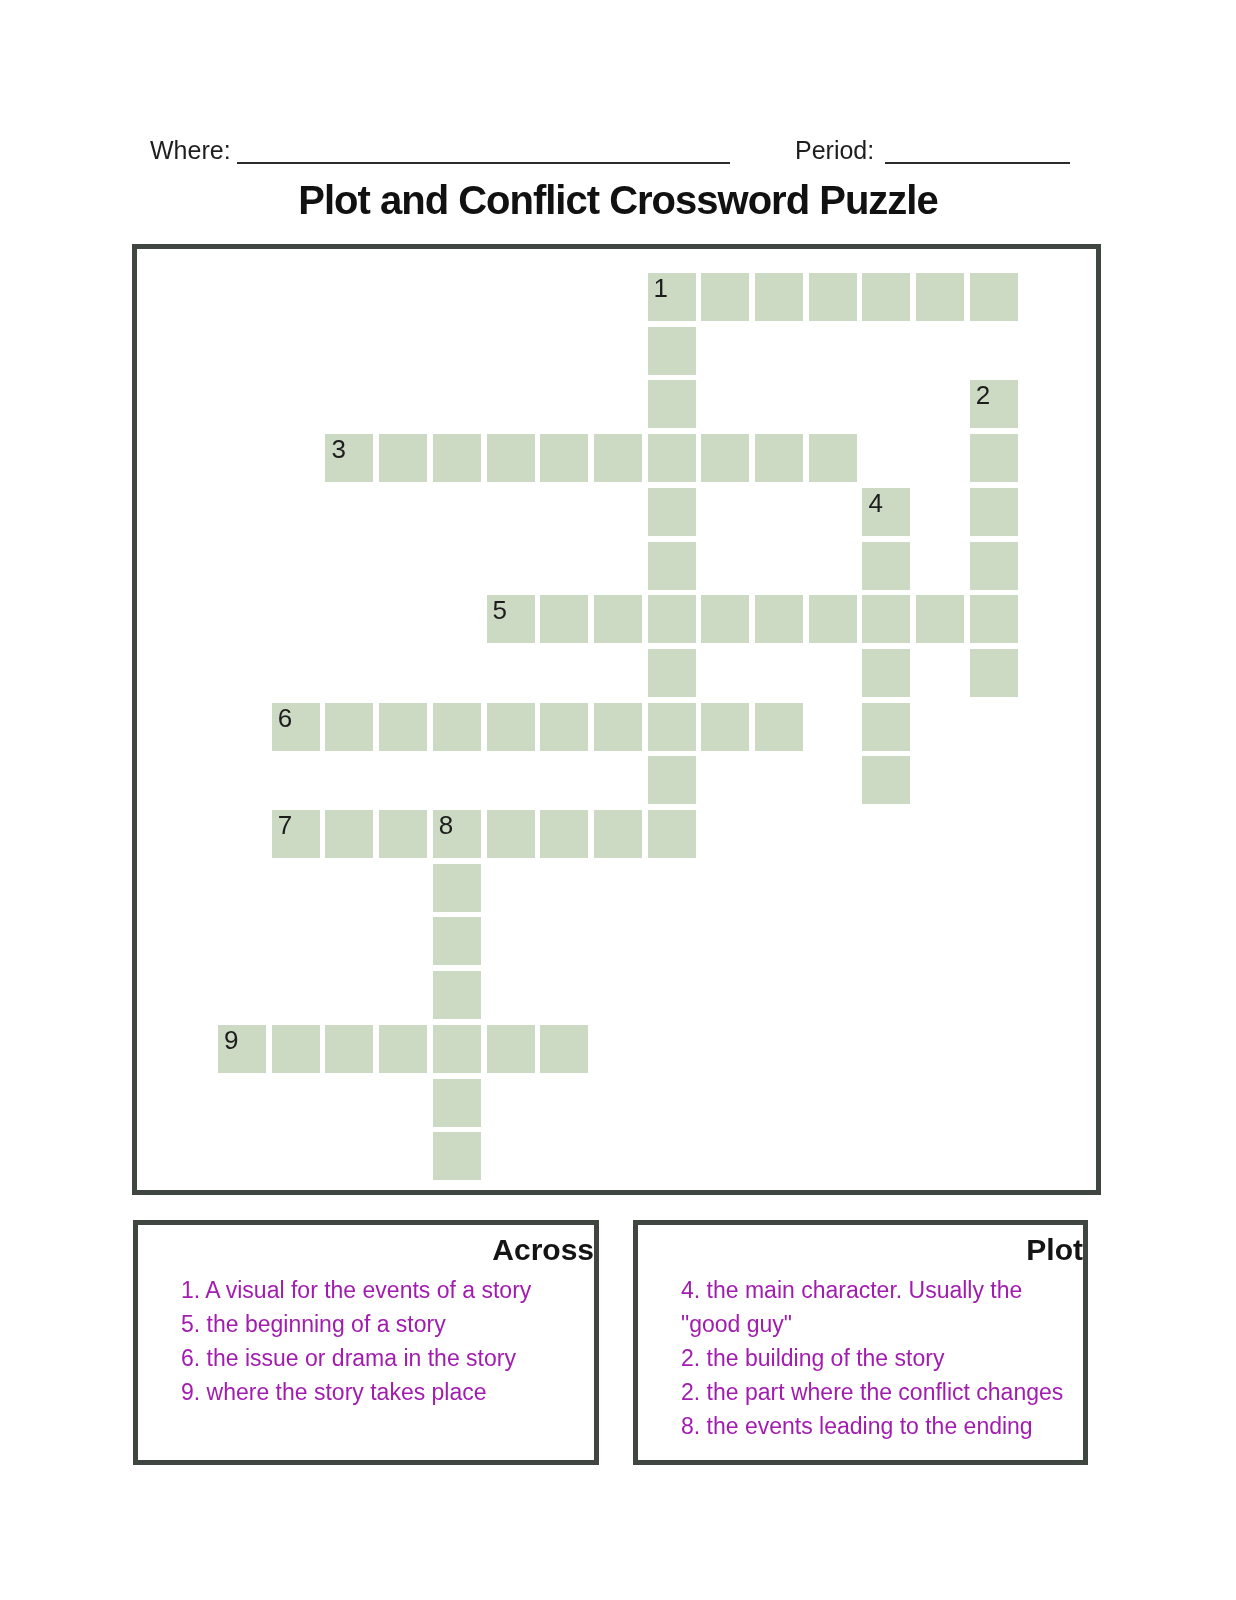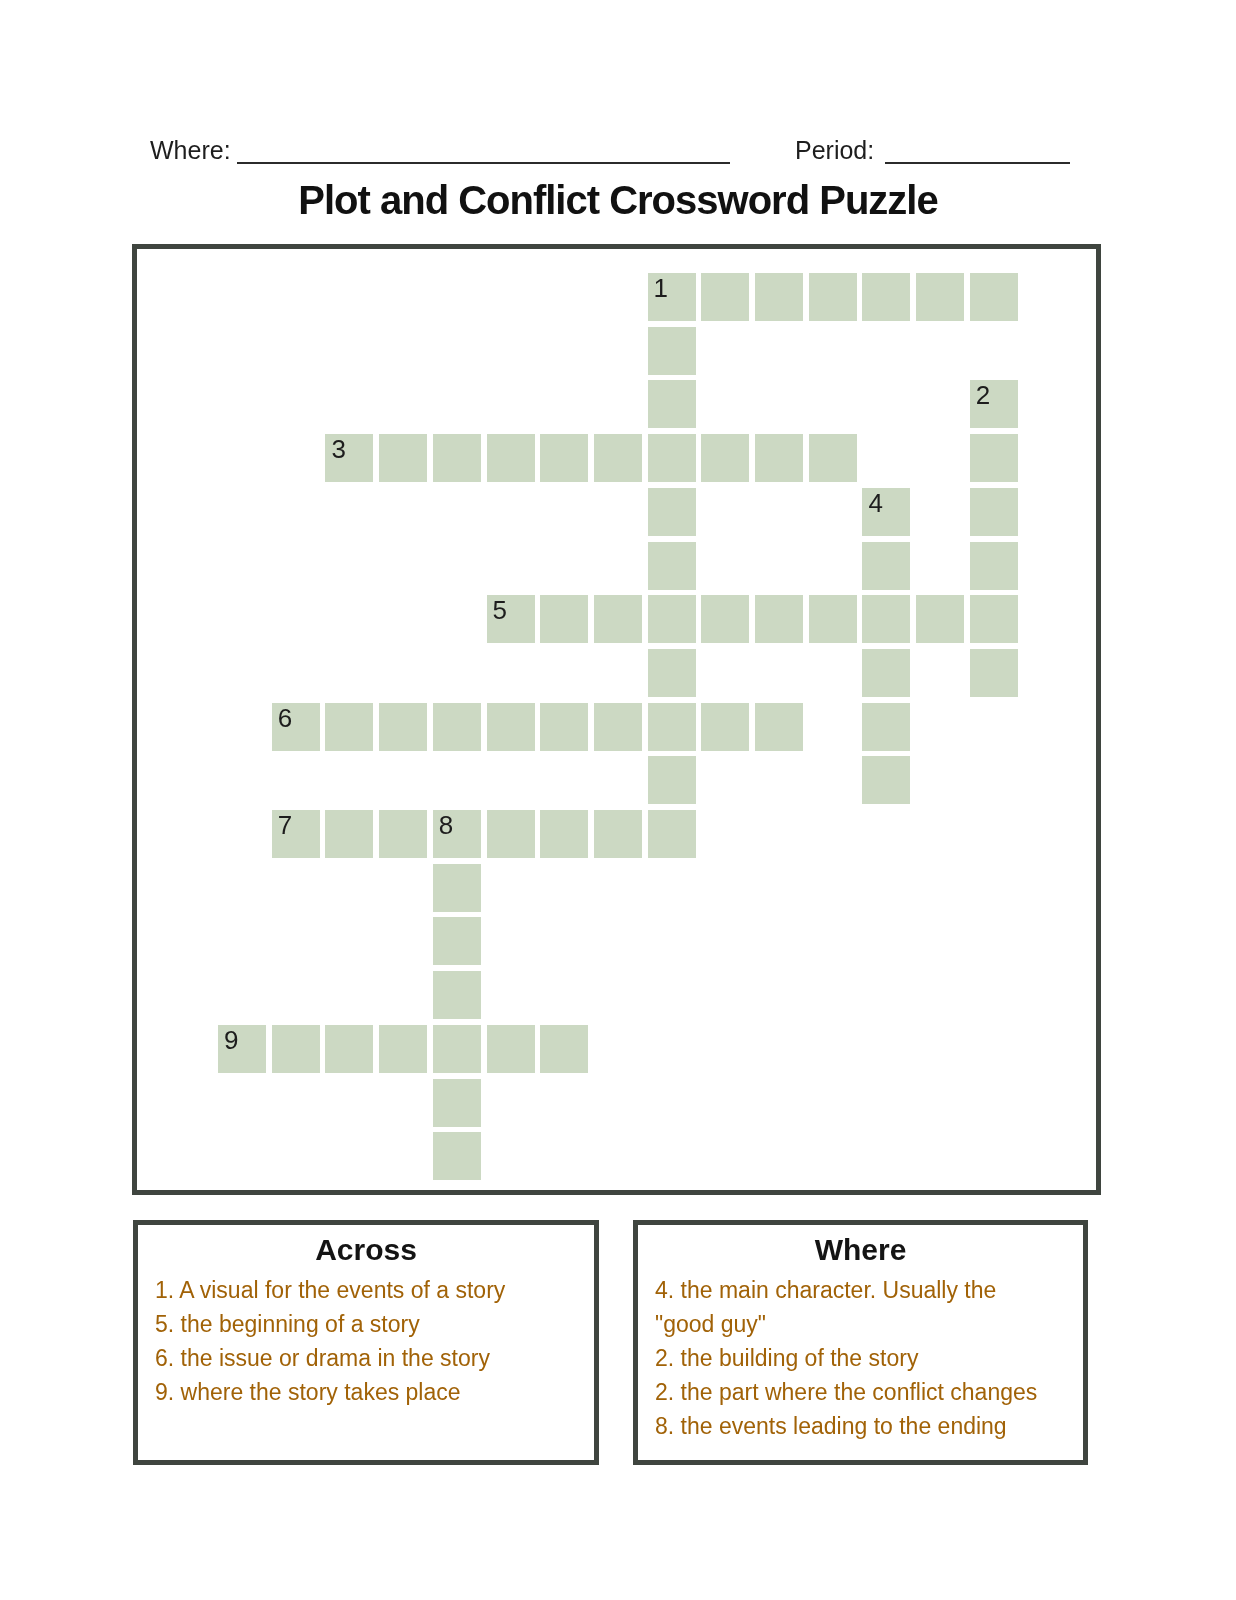--- a/index.html
+++ b/index.html
@@ -39,27 +39,27 @@
     font-size: 26px; line-height: 1; color: #1d1d1d;
   }
   .clue-box {
     position: absolute; top: 1220px; height: 235px;
     border: 5px solid var(--border, #3f453f);
     background: #ffffff;
   }
   .across-box { left: 133px; width: 456px; }
   .down-box   { left: 633px; width: 445px; }
   .clue-title {
-    margin-top: 8px; text-align: center;
+    margin-top: 8px; text-align: right;
     font-size: 30px; font-weight: bold; color: #141414;
   }
   .clue-lines { margin: 6px 0 0 0; padding: 0 0 0 17px; }
   .clue-line {
     font-size: 23px; line-height: 34px;
-    white-space: nowrap; color: #a16207;
+    white-space: nowrap; color: #a21caf; margin-left: 26px;
   }
 </style>
 </head>
 <body>
 
 <div class="page">
 
   <span class="hdr-label name-label">Where:</span>
   <div class="fill-line name-line"></div>
 
@@ -166,21 +166,21 @@
     <div class="clue-title">Across</div>
     <div class="clue-lines">
       <div class="clue-line">1. A visual for the events of a story</div>
       <div class="clue-line">5. the beginning of a story</div>
       <div class="clue-line">6. the issue or drama in the story</div>
       <div class="clue-line">9. where the story takes place</div>
     </div>
   </div>
 
   <div class="clue-box down-box">
-    <div class="clue-title">Where</div>
+    <div class="clue-title">Plot</div>
     <div class="clue-lines">
       <div class="clue-line">4. the main character. Usually the</div>
       <div class="clue-line">"good guy"</div>
       <div class="clue-line">2. the building of the story</div>
       <div class="clue-line">2. the part where the conflict changes</div>
       <div class="clue-line">8. the events leading to the ending</div>
     </div>
   </div>
 
 </div>

